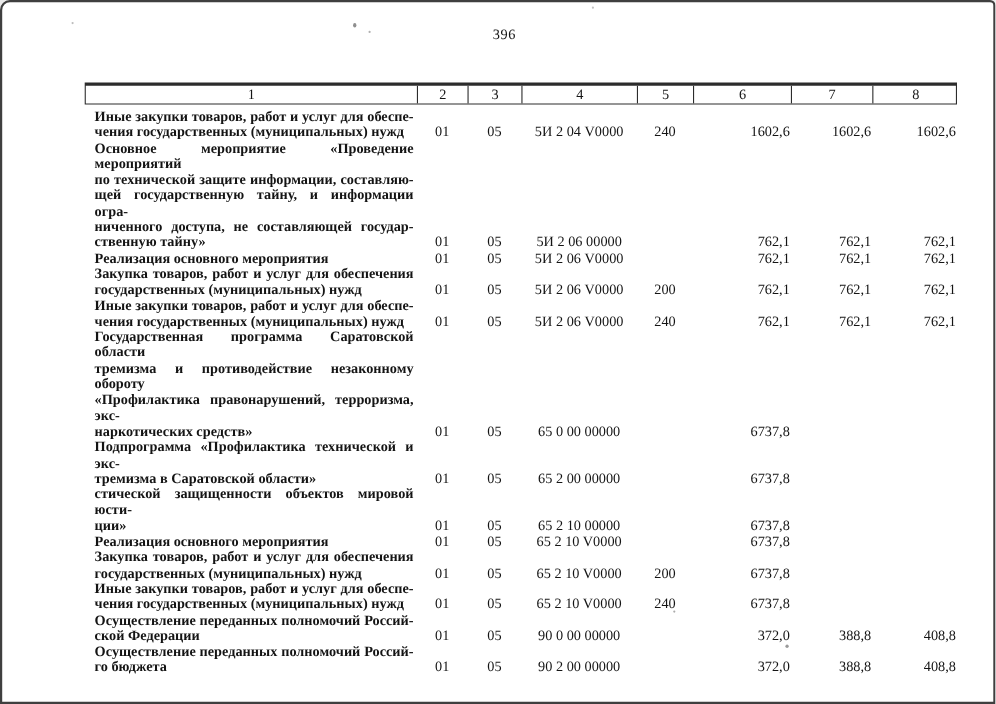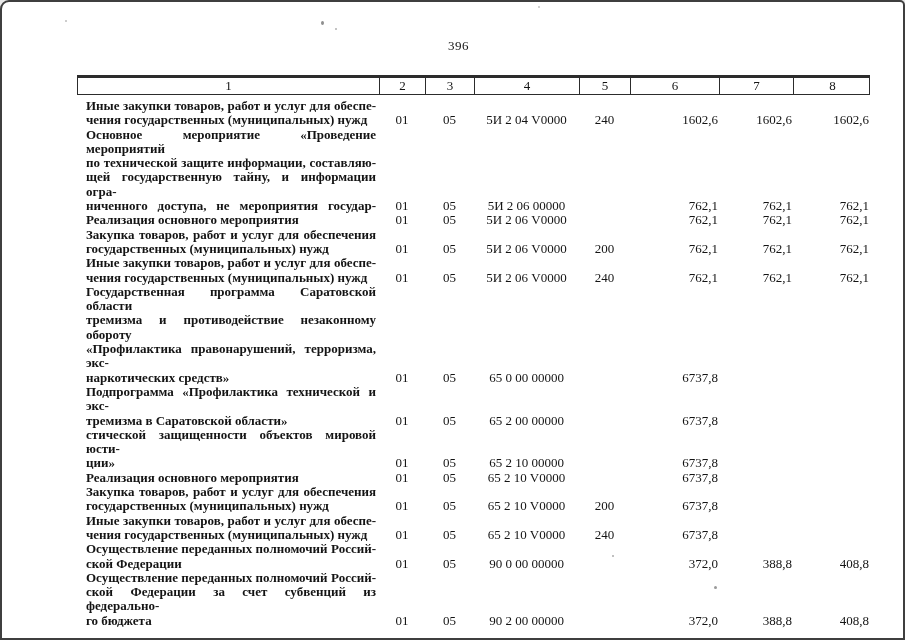--- a/index.html
+++ b/index.html
@@ -3,21 +3,21 @@
 <meta charset="utf-8">
 <style>
   html,body{margin:0;padding:0;background:#e9e9e9;}
   .page{
     position:relative;width:905px;height:640px;box-sizing:border-box;
     background:#ffffff;border:2px solid #3f3f3f;border-radius:9px 5px 0 0;
     font-family:"Liberation Serif","DejaVu Serif",serif;color:#141414;
     overflow:hidden;
   }
   .page-number{
-    position:absolute;top:36px;left:12px;right:0;text-align:center;
+    position:absolute;top:21px;left:12px;right:0;text-align:center;
     font-size:13px;letter-spacing:0.5px;
   }
   .doc-table{position:absolute;left:75px;top:73px;width:793px;}
   .thead{
     display:grid;grid-template-columns:302px 46px 49px 105px 51px 89px 74px 77px;
     border:1px solid #2c2c2c;border-top-width:3px;box-sizing:border-box;
   }
   .hcell{
     border-right:1px solid #2c2c2c;text-align:center;font-size:13px;
     line-height:16px;height:16px;
@@ -78,21 +78,22 @@
           <div class="cell cc">240</div>
           <div class="cell cr">1602,6</div>
           <div class="cell cr">1602,6</div>
           <div class="cell cr">1602,6</div>
         </div>
         <div class="trow">
           <div class="cell c1">
             <div class="ln">Основное мероприятие «Проведение мероприятий</div>
             <div class="ln">по технической защите информации, составляю-</div>
             <div class="ln">щей государственную тайну, и информации огра-</div>
-            <div class="ln">ниченного доступа, не мероприятия государ-</div>
+            <div class="ln">ниченного доступа, не составляющей государ-</div>
+            <div class="ln last">ственную тайну»</div>
           </div>
           <div class="cell cc">01</div>
           <div class="cell cc">05</div>
           <div class="cell cc">5И 2 06 00000</div>
           <div class="cell cc"></div>
           <div class="cell cr">762,1</div>
           <div class="cell cr">762,1</div>
           <div class="cell cr">762,1</div>
         </div>
         <div class="trow">
@@ -221,21 +222,20 @@
           <div class="cell cc">05</div>
           <div class="cell cc">90 0 00 00000</div>
           <div class="cell cc"></div>
           <div class="cell cr">372,0</div>
           <div class="cell cr">388,8</div>
           <div class="cell cr">408,8</div>
         </div>
         <div class="trow">
           <div class="cell c1">
             <div class="ln">Осуществление переданных полномочий Россий-</div>
-            <div class="ln">ской Федерации за счет субвенций из федерально-</div>
             <div class="ln last">го бюджета</div>
           </div>
           <div class="cell cc">01</div>
           <div class="cell cc">05</div>
           <div class="cell cc">90 2 00 00000</div>
           <div class="cell cc"></div>
           <div class="cell cr">372,0</div>
           <div class="cell cr">388,8</div>
           <div class="cell cr">408,8</div>
         </div>

